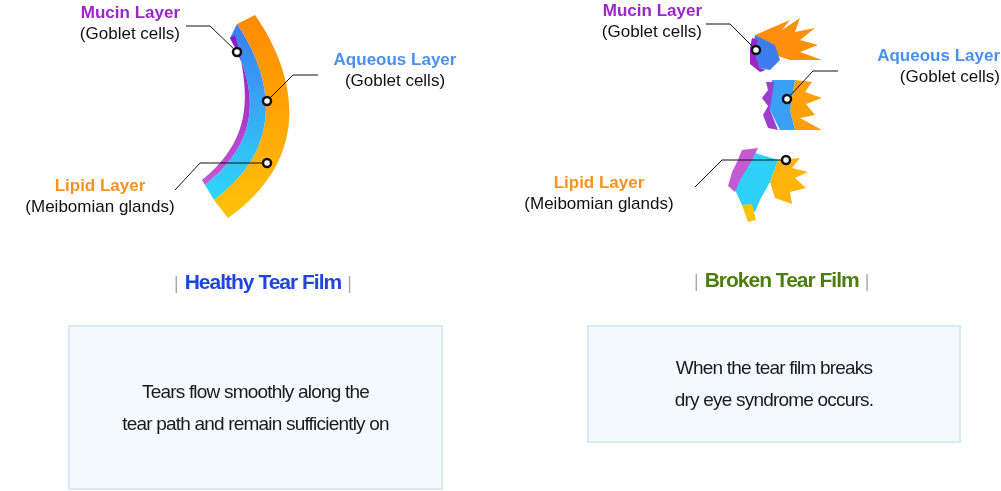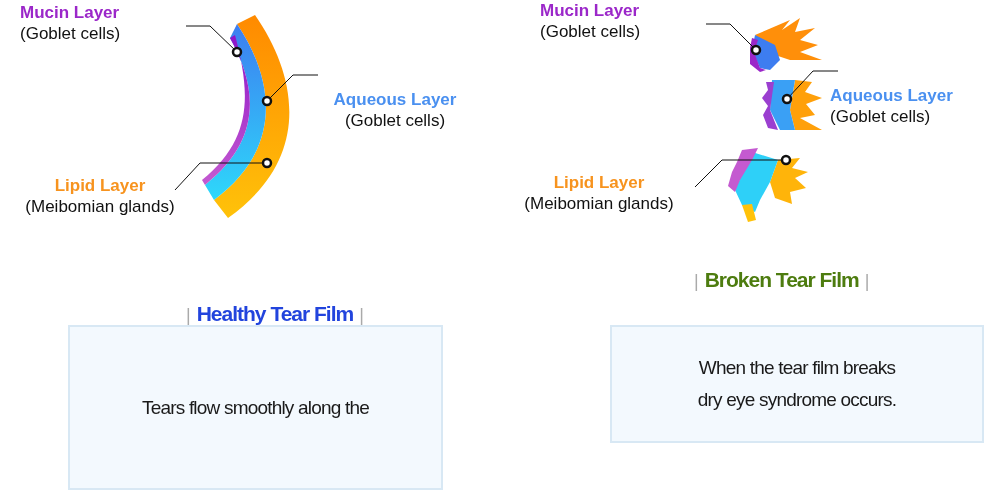--- a/index.html
+++ b/index.html
@@ -1,23 +1,23 @@
 <!DOCTYPE html>
 <html><head>
 <meta charset="utf-8">
 <style>
   html, body { margin:0; padding:0; background:#ffffff; }
   body { width:1001px; height:491px; position:relative; overflow:hidden; font-family:"Liberation Sans", sans-serif; }
   .abs { position:absolute; }
   .lbl-title { font-weight:bold; font-size:17px; line-height:20px; white-space:nowrap; }
   .lbl-sub { font-size:17px; line-height:22px; color:#111; white-space:nowrap; }
-  .r { }
+  .r { text-align:right; }
   .c { text-align:center; }
   .mucin { color:#9b27c9; }
-  .aqueous { color:#4a90f0;margin-top:40px; }
+  .aqueous { color:#4a90f0; }
   .lipid { color:#f7931e; }
   svg.diag { position:absolute; left:0; top:0; }
   .heading { font-weight:bold; font-size:21px; letter-spacing:-1px; white-space:nowrap; }
   .heading .bar { color:#aaaaaa; font-weight:normal; font-size:18px; margin:0 6px; letter-spacing:0; }
   .box { position:absolute; background:#f3f9fe; border:2px solid #d8e8f4; box-sizing:border-box; display:flex; align-items:center; justify-content:center; }
   .box p { margin:0; text-align:center; font-size:19px; line-height:32px; color:#1a1a1a; letter-spacing:-0.8px; }
   .box p span { display:block; }
 </style>
 </head>
 <body>
@@ -102,30 +102,31 @@
 </div>
 <div class="abs r" style="left:830px; top:46px; width:170px;">
   <div class="lbl-title aqueous" style="color: rgb(74, 144, 240);">Aqueous Layer</div>
   <div class="lbl-sub">(Goblet cells)</div>
 </div>
 <div class="abs c" style="left:498px; top:173px; width:202px;">
   <div class="lbl-title lipid" style="color: rgb(247, 147, 30);">Lipid Layer</div>
   <div class="lbl-sub">(Meibomian glands)</div>
 </div>
 
-<div class="abs heading" style="left:180px; top:270px;margin-top:32px;">
+<div class="abs heading" style="left:168px; top:270px;">
   <span class="bar">|</span><span id="hh" style="color: rgb(34, 68, 221);">Healthy Tear Film</span><span class="bar">|</span>
 </div>
 <div class="abs heading" style="left:688px; top:268px;">
   <span class="bar">|</span><span id="bh" style="color: #4d7c0f;">Broken Tear Film</span><span class="bar">|</span>
 </div>
 
 <div class="box" style="left:68px; top:325px; width:375px; height:165px;">
   <p>
     <span>Tears flow smoothly along the</span>
+    <span>tear path and remain sufficiently on</span>
   </p>
 </div>
-<div class="box" style="left:610px; top:325px; width:374px; height:118px;">
+<div class="box" style="left:587px; top:325px; width:374px; height:118px;">
   <p>
     <span>When the tear film breaks</span>
     <span>dry eye syndrome occurs.</span>
   </p>
 </div>
 
 </body></html>

